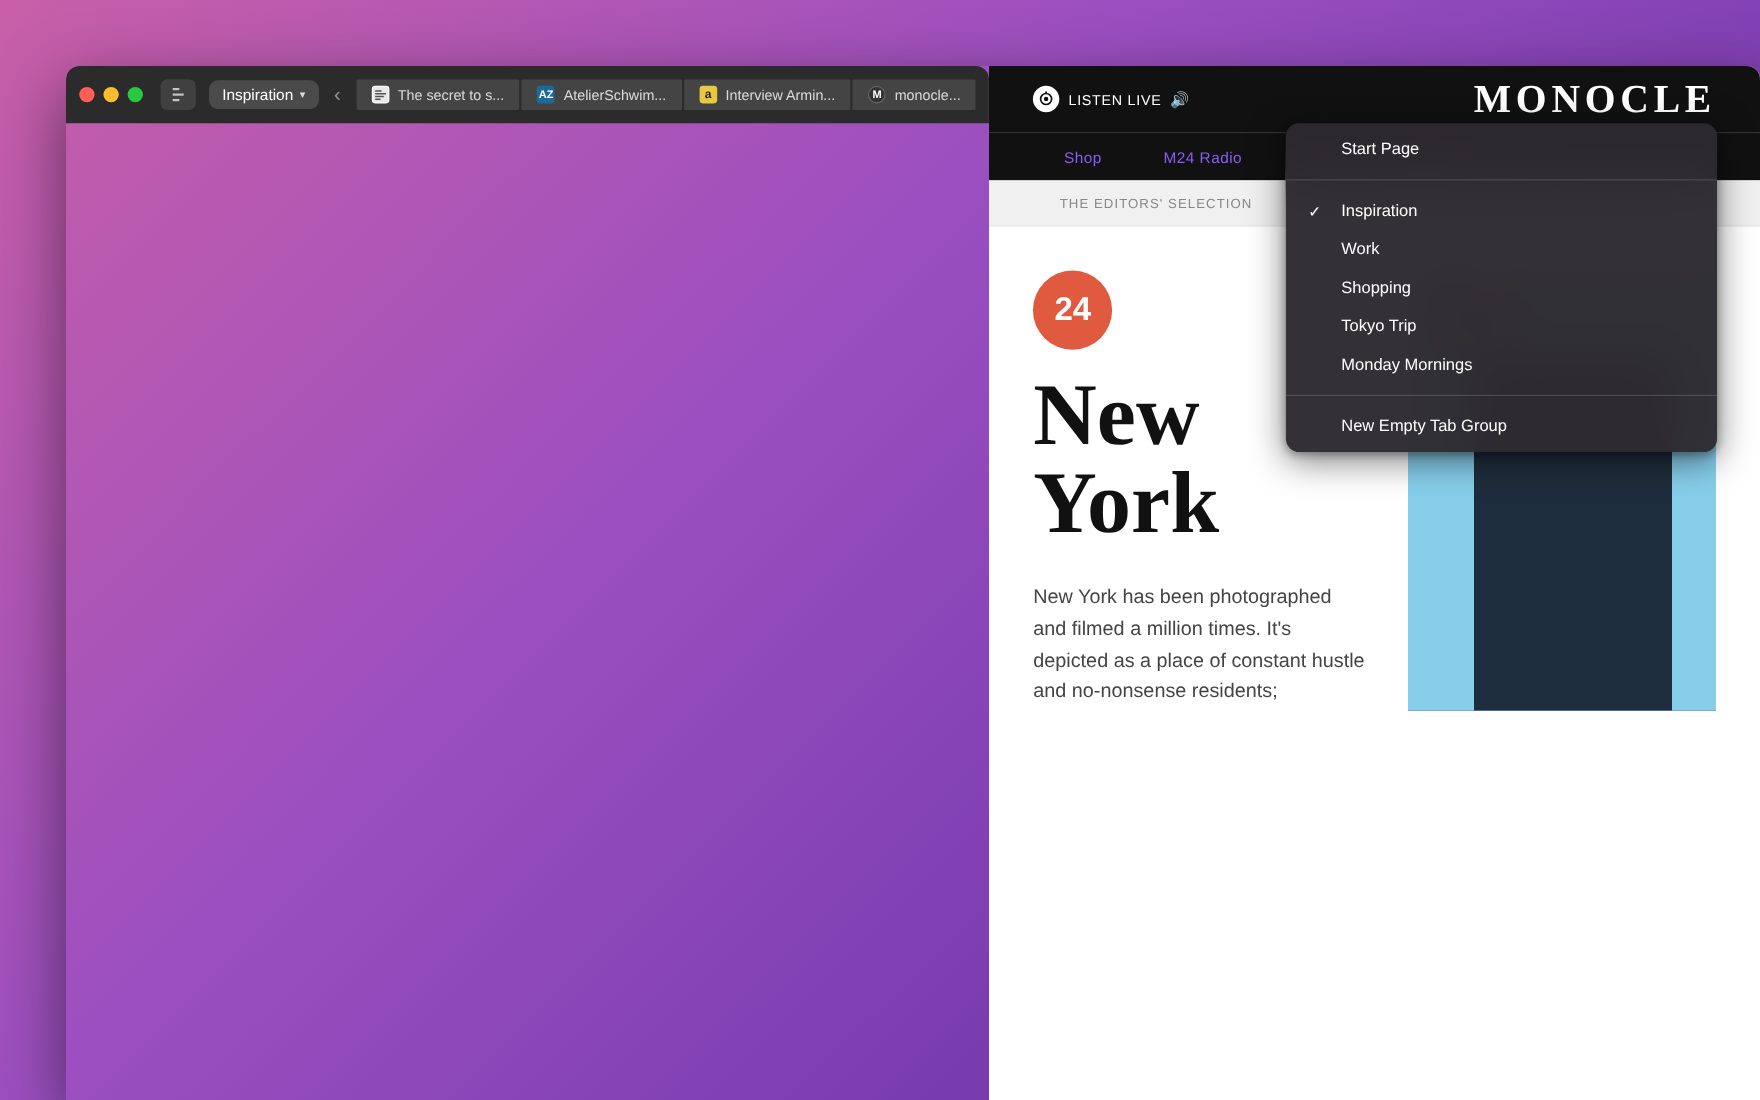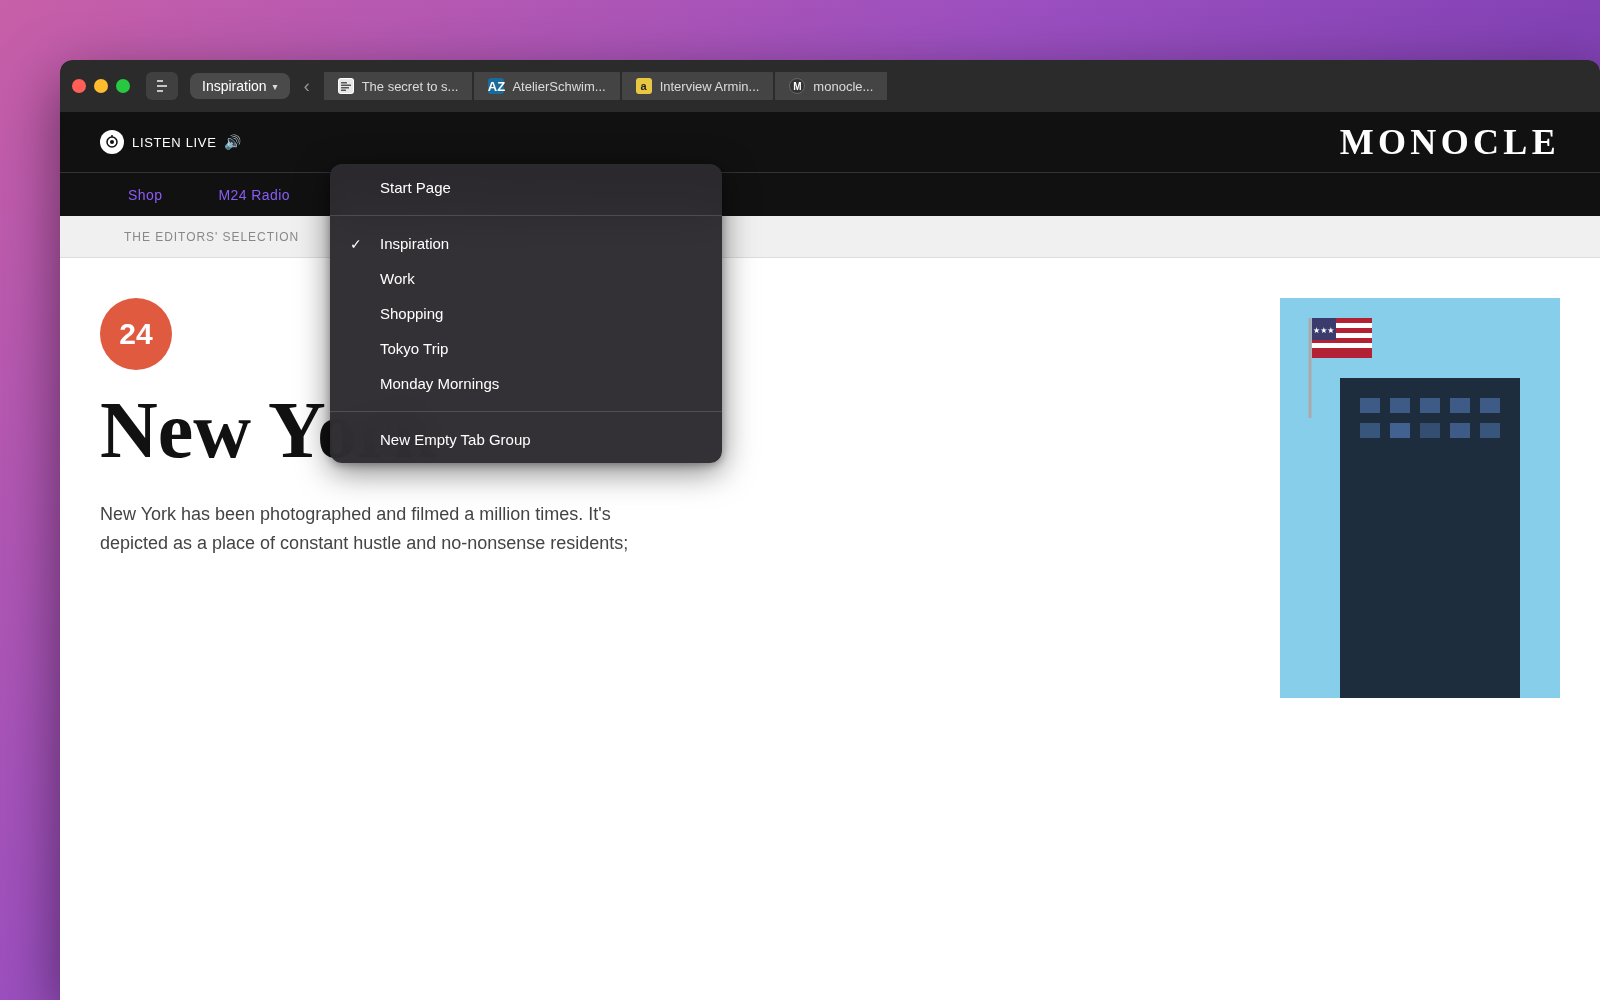--- a/index.html
+++ b/index.html
@@ -17,21 +17,20 @@
     .browser-window {
       position: absolute;
       top: 60px;
       left: 60px;
       right: 0;
       bottom: 0;
       border-radius: 12px 12px 0 0;
       box-shadow: 0 20px 60px rgba(0,0,0,0.5);
       overflow: hidden;
       display: flex;
-      flex-direction: column;
     }
 
     
     .titlebar {
       background: #2b2b2b;
       height: 52px;
       display: flex;
       align-items: center;
       padding: 0 12px;
       gap: 8px;
@@ -399,21 +398,21 @@
             <rect width="14" height="14" rx="2" fill="#e8e8e8"></rect>
             <rect x="2" y="3" width="6" height="1.5" rx="0.5" fill="#555"></rect>
             <rect x="2" y="5.5" width="10" height="1.5" rx="0.5" fill="#555"></rect>
             <rect x="2" y="8" width="8" height="1.5" rx="0.5" fill="#555"></rect>
             <rect x="2" y="10.5" width="5" height="1.5" rx="0.5" fill="#555"></rect>
           </svg>
         </div>
         <span class="tab-label">The secret to s...</span>
       </div>
       <div class="tab">
-        <div class="tab-favicon az" style="font-size:13px;font-weight:bold;color:#fff;background:#1a6b9a;width:16px;height:16px;border-radius:3px;display:flex;align-items:center;justify-content:center;">AZ</div>
+        <div class="tab-favicon az" style="font-size:10px;font-weight:bold;color:#fff;background:#1a6b9a;width:16px;height:16px;border-radius:3px;display:flex;align-items:center;justify-content:center;">AZ</div>
         <span class="tab-label">AtelierSchwim...</span>
       </div>
       <div class="tab">
         <div class="tab-favicon a" style="font-size:11px;font-weight:bold;color:#222;background:#e8c840;width:16px;height:16px;border-radius:3px;display:flex;align-items:center;justify-content:center;">a</div>
         <span class="tab-label">Interview Armin...</span>
       </div>
       <div class="tab">
         <div class="tab-favicon m" style="font-size:10px;font-weight:bold;color:#fff;background:#333;width:16px;height:16px;border-radius:50%;display:flex;align-items:center;justify-content:center;border:1px solid #666;">M</div>
         <span class="tab-label">monocle...</span>
       </div>

